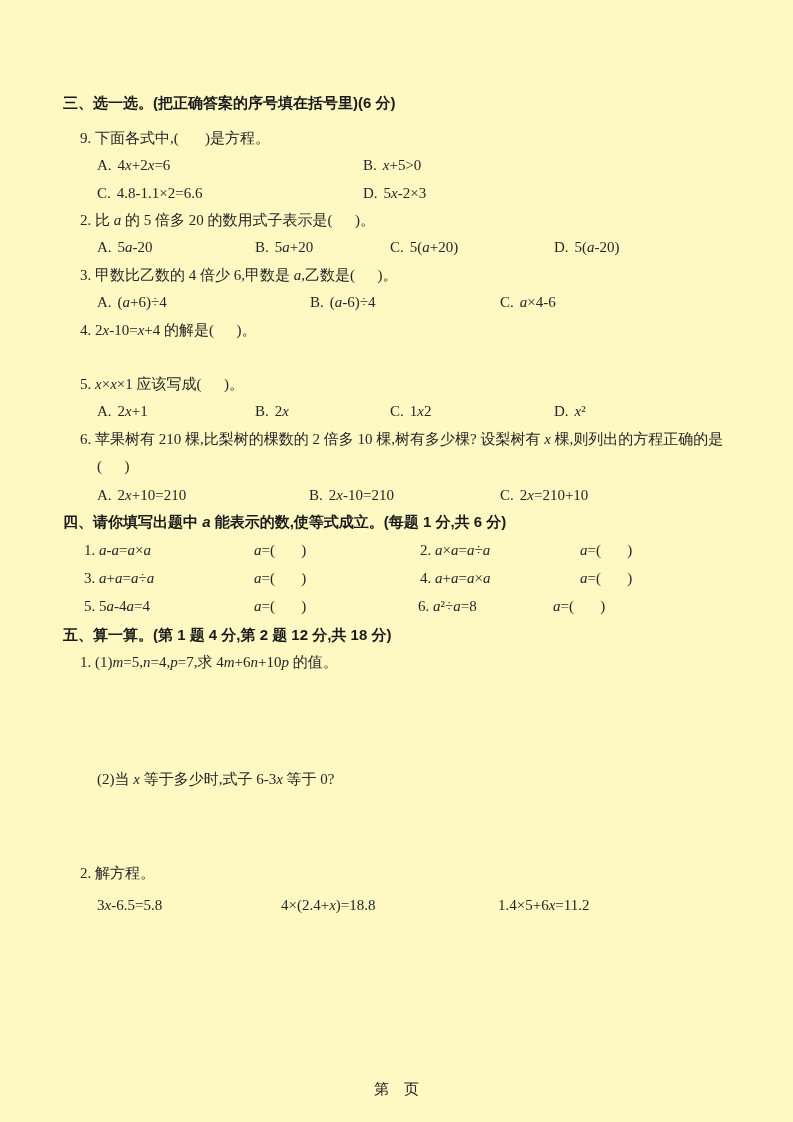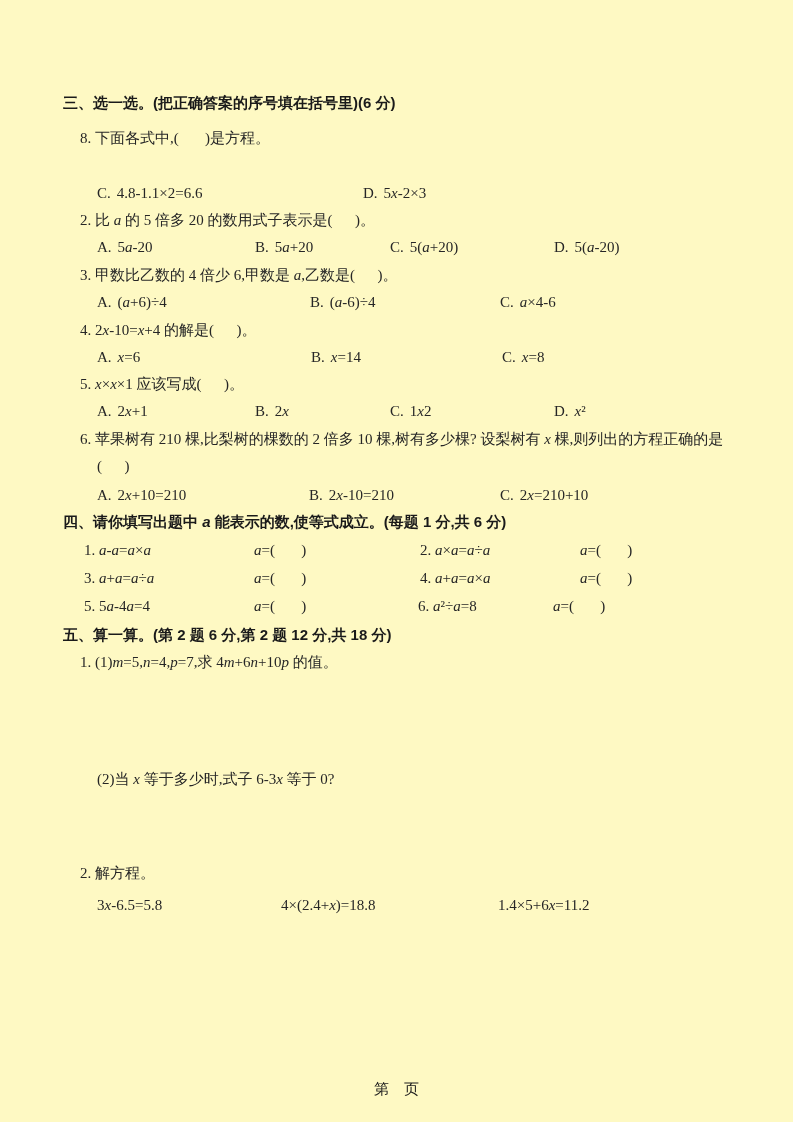--- a/index.html
+++ b/index.html
@@ -37,21 +37,25 @@
     white-space: pre;
   }
 </style>
 </head>
 <body>
 
 <div class="page">
 
   <div class="line sec-title" style="left:63px; top:93px">三、选一选。(把正确答案的序号填在括号里)(6 分)</div>
 
-  <div class="line" style="left:80px; top:128px">8. 下面各式中,(       )是方程。</div>
+  <div class="line" style="left:80px; top:128px">9. 下面各式中,(       )是方程。</div>
+  <div class="row" style="top:155px">
+    <span class="opt" style="left:97px"><span class="lbl">A.</span><span>4<i>x</i>+2<i>x</i>=6</span></span>
+    <span class="opt" style="left:363px"><span class="lbl">B.</span><span><i>x</i>+5&gt;0</span></span>
+  </div>
   <div class="row" style="top:183px">
     <span class="opt" style="left:97px"><span class="lbl">C.</span><span>4.8-1.1×2=6.6</span></span>
     <span class="opt" style="left:363px"><span class="lbl">D.</span><span>5<i>x</i>-2×3</span></span>
   </div>
 
   <div class="line" style="left:80px; top:210px">2. 比 <i>a</i> 的 5 倍多 20 的数用式子表示是(      )。</div>
   <div class="row" style="top:237px">
     <span class="opt" style="left:97px"><span class="lbl">A.</span><span>5<i>a</i>-20</span></span>
     <span class="opt" style="left:255px"><span class="lbl">B.</span><span>5<i>a</i>+20</span></span>
     <span class="opt" style="left:390px"><span class="lbl">C.</span><span>5(<i>a</i>+20)</span></span>
@@ -59,25 +63,20 @@
   </div>
 
   <div class="line" style="left:80px; top:265px">3. 甲数比乙数的 4 倍少 6,甲数是 <i>a</i>,乙数是(      )。</div>
   <div class="row" style="top:292px">
     <span class="opt" style="left:97px"><span class="lbl">A.</span><span>(<i>a</i>+6)÷4</span></span>
     <span class="opt" style="left:310px"><span class="lbl">B.</span><span>(<i>a</i>-6)÷4</span></span>
     <span class="opt" style="left:500px"><span class="lbl">C.</span><span><i>a</i>×4-6</span></span>
   </div>
 
   <div class="line" style="left:80px; top:320px">4. 2<i>x</i>-10=<i>x</i>+4 的解是(      )。</div>
-  <div class="row" style="top:347px">
-    <span class="opt" style="left:97px"><span class="lbl">A.</span><span><i>x</i>=6</span></span>
-    <span class="opt" style="left:311px"><span class="lbl">B.</span><span><i>x</i>=14</span></span>
-    <span class="opt" style="left:502px"><span class="lbl">C.</span><span><i>x</i>=8</span></span>
-  </div>
 
   <div class="line" style="left:80px; top:374px">5. <i>x</i>×<i>x</i>×1 应该写成(      )。</div>
   <div class="row" style="top:401px">
     <span class="opt" style="left:97px"><span class="lbl">A.</span><span>2<i>x</i>+1</span></span>
     <span class="opt" style="left:255px"><span class="lbl">B.</span><span>2<i>x</i></span></span>
     <span class="opt" style="left:390px"><span class="lbl">C.</span><span>1<i>x</i>2</span></span>
     <span class="opt" style="left:554px"><span class="lbl">D.</span><span><i>x</i>²</span></span>
   </div>
 
   <div class="line" style="left:80px; top:429px">6. 苹果树有 210 棵,比梨树的棵数的 2 倍多 10 棵,树有多少棵? 设梨树有 <i>x</i> 棵,则列出的方程正确的是</div>
@@ -102,21 +101,21 @@
     <span class="cell" style="left:420px">4. <i>a</i>+<i>a</i>=<i>a</i>×<i>a</i></span>
     <span class="cell" style="left:580px"><i>a</i>=(       )</span>
   </div>
   <div class="row" style="top:596px">
     <span class="cell" style="left:84px">5. 5<i>a</i>-4<i>a</i>=4</span>
     <span class="cell" style="left:254px"><i>a</i>=(       )</span>
     <span class="cell" style="left:418px">6. <i>a</i>²÷<i>a</i>=8</span>
     <span class="cell" style="left:553px"><i>a</i>=(       )</span>
   </div>
 
-  <div class="line sec-title" style="left:63px; top:625px">五、算一算。(第 2 题 6 分,第 2 题 12 分,共 18 分)</div>
+  <div class="line sec-title" style="left:63px; top:625px">五、算一算。(第 1 题 4 分,第 2 题 12 分,共 18 分)</div>
 
   <div class="line" style="left:80px; top:652px">1. (1)<i>m</i>=5,<i>n</i>=4,<i>p</i>=7,求 4<i>m</i>+6<i>n</i>+10<i>p</i> 的值。</div>
 
   <div class="line" style="left:97px; top:769px">(2)当 <i>x</i> 等于多少时,式子 6-3<i>x</i> 等于 0?</div>
 
   <div class="line" style="left:80px; top:863px">2. 解方程。</div>
 
   <div class="row" style="top:895px">
     <span class="cell" style="left:97px">3<i>x</i>-6.5=5.8</span>
     <span class="cell" style="left:281px">4×(2.4+<i>x</i>)=18.8</span>

